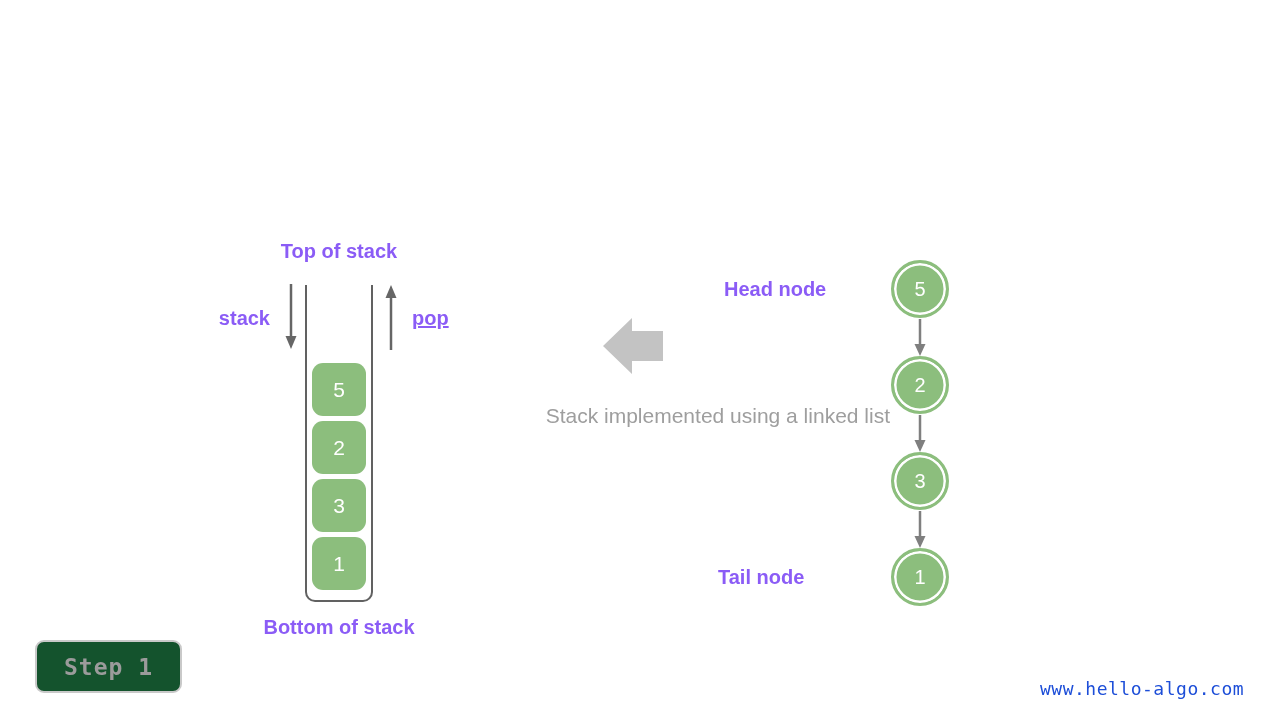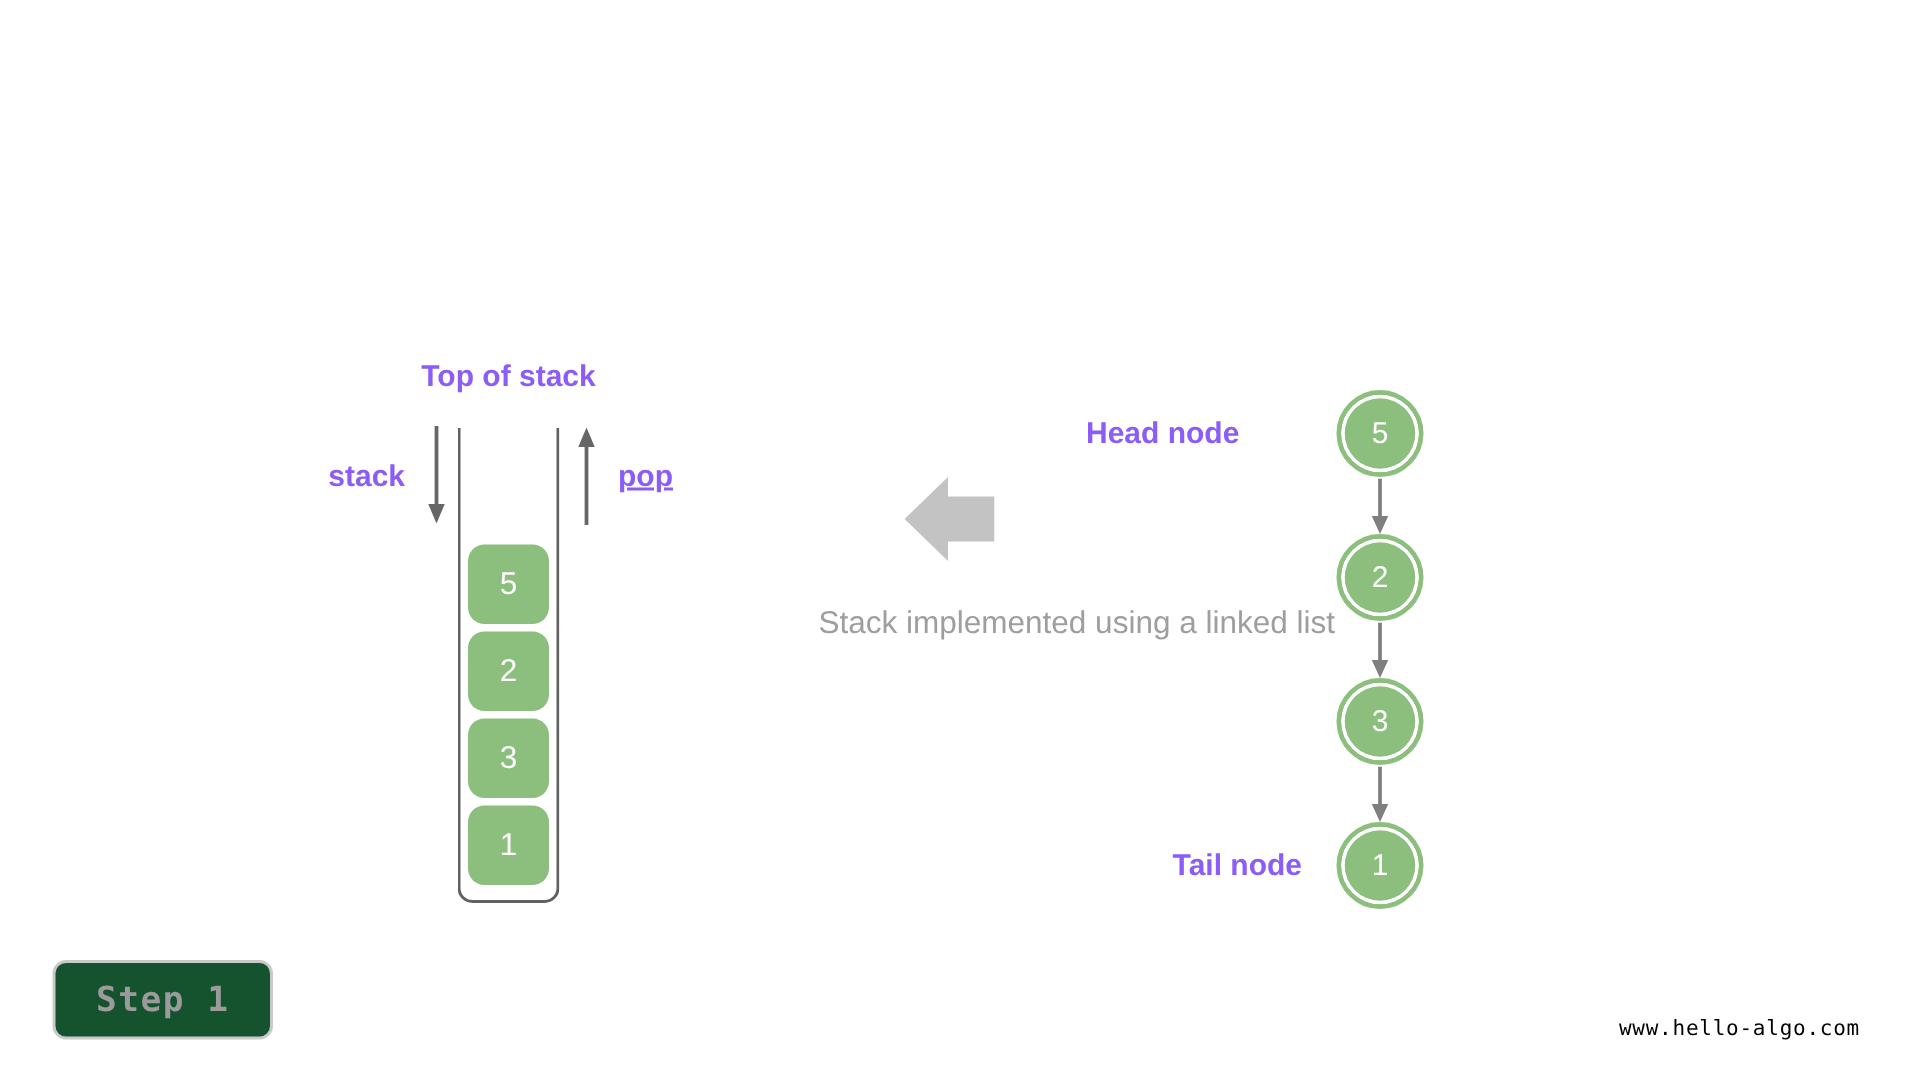--- a/index.html
+++ b/index.html
@@ -104,22 +104,22 @@
     letter-spacing: 1px;
   }
 
   
   .watermark {
     left: 1040px;
     top: 678px;
     width: 200px;
     text-align: right;
     font-family: "DejaVu Sans Mono", "Liberation Mono", monospace;
-    font-size: 14px;
-    color: #000000;
+    font-size: 18px;
+    color: #1d4ed8;
     letter-spacing: 0.5px;
     white-space: nowrap;
   }
 </style>
 </head>
 <body>
 
 <div id="canvas">
 
   <div class="abs bold-label" style="left:239px; top:240px; width:200px; text-align:center;">Top of stack</div>
@@ -138,30 +138,31 @@
 
   <div class="abs bold-label" style="left:170px; top:307px; width:100px; text-align:right;">stack</div>
 
   <div class="abs bold-label" style="left:412px; top:307px;text-decoration:underline;">pop</div>
 
   <div class="abs stack-block" style="top:363px;">5</div>
   <div class="abs stack-block" style="top:421px;">2</div>
   <div class="abs stack-block" style="top:479px;">3</div>
   <div class="abs stack-block" style="top:537px;">1</div>
 
+  <div class="abs bold-label" style="left:239px; top:616px; width:200px; text-align:center;">Bottom of stack</div>
 
   <svg class="abs" style="left:603px; top:318px;" width="60" height="56" viewBox="0 0 60 56" aria-hidden="true">
     <polygon points="0,28 29,0 29,13 60,13 60,43 29,43 29,56" fill="#c3c3c3"></polygon>
   </svg>
 
   <div class="abs caption">Stack implemented using a linked list</div>
 
   <div class="abs bold-label" style="left:724px; top:278px; width:150px; text-align:left;">Head node</div>
 
-  <div class="abs bold-label" style="left:718px; top:566px; width:150px; text-align:right;">Tail node</div>
+  <div class="abs bold-label" style="left:718px; top:566px; width:150px; text-align:left;">Tail node</div>
 
   <div class="abs list-node" style="top:260px;">5</div>
   <div class="abs list-node" style="top:356px;">2</div>
   <div class="abs list-node" style="top:452px;">3</div>
   <div class="abs list-node" style="top:548px;">1</div>
 
   <svg class="abs" style="left:912px; top:319px;" width="16" height="38" viewBox="0 0 16 38" aria-hidden="true">
     <line x1="8" y1="0" x2="8" y2="26" stroke="#7f7f7f" stroke-width="2.5"></line>
     <polygon points="8,37 2.5,25 13.5,25" fill="#7f7f7f"></polygon>
   </svg>

